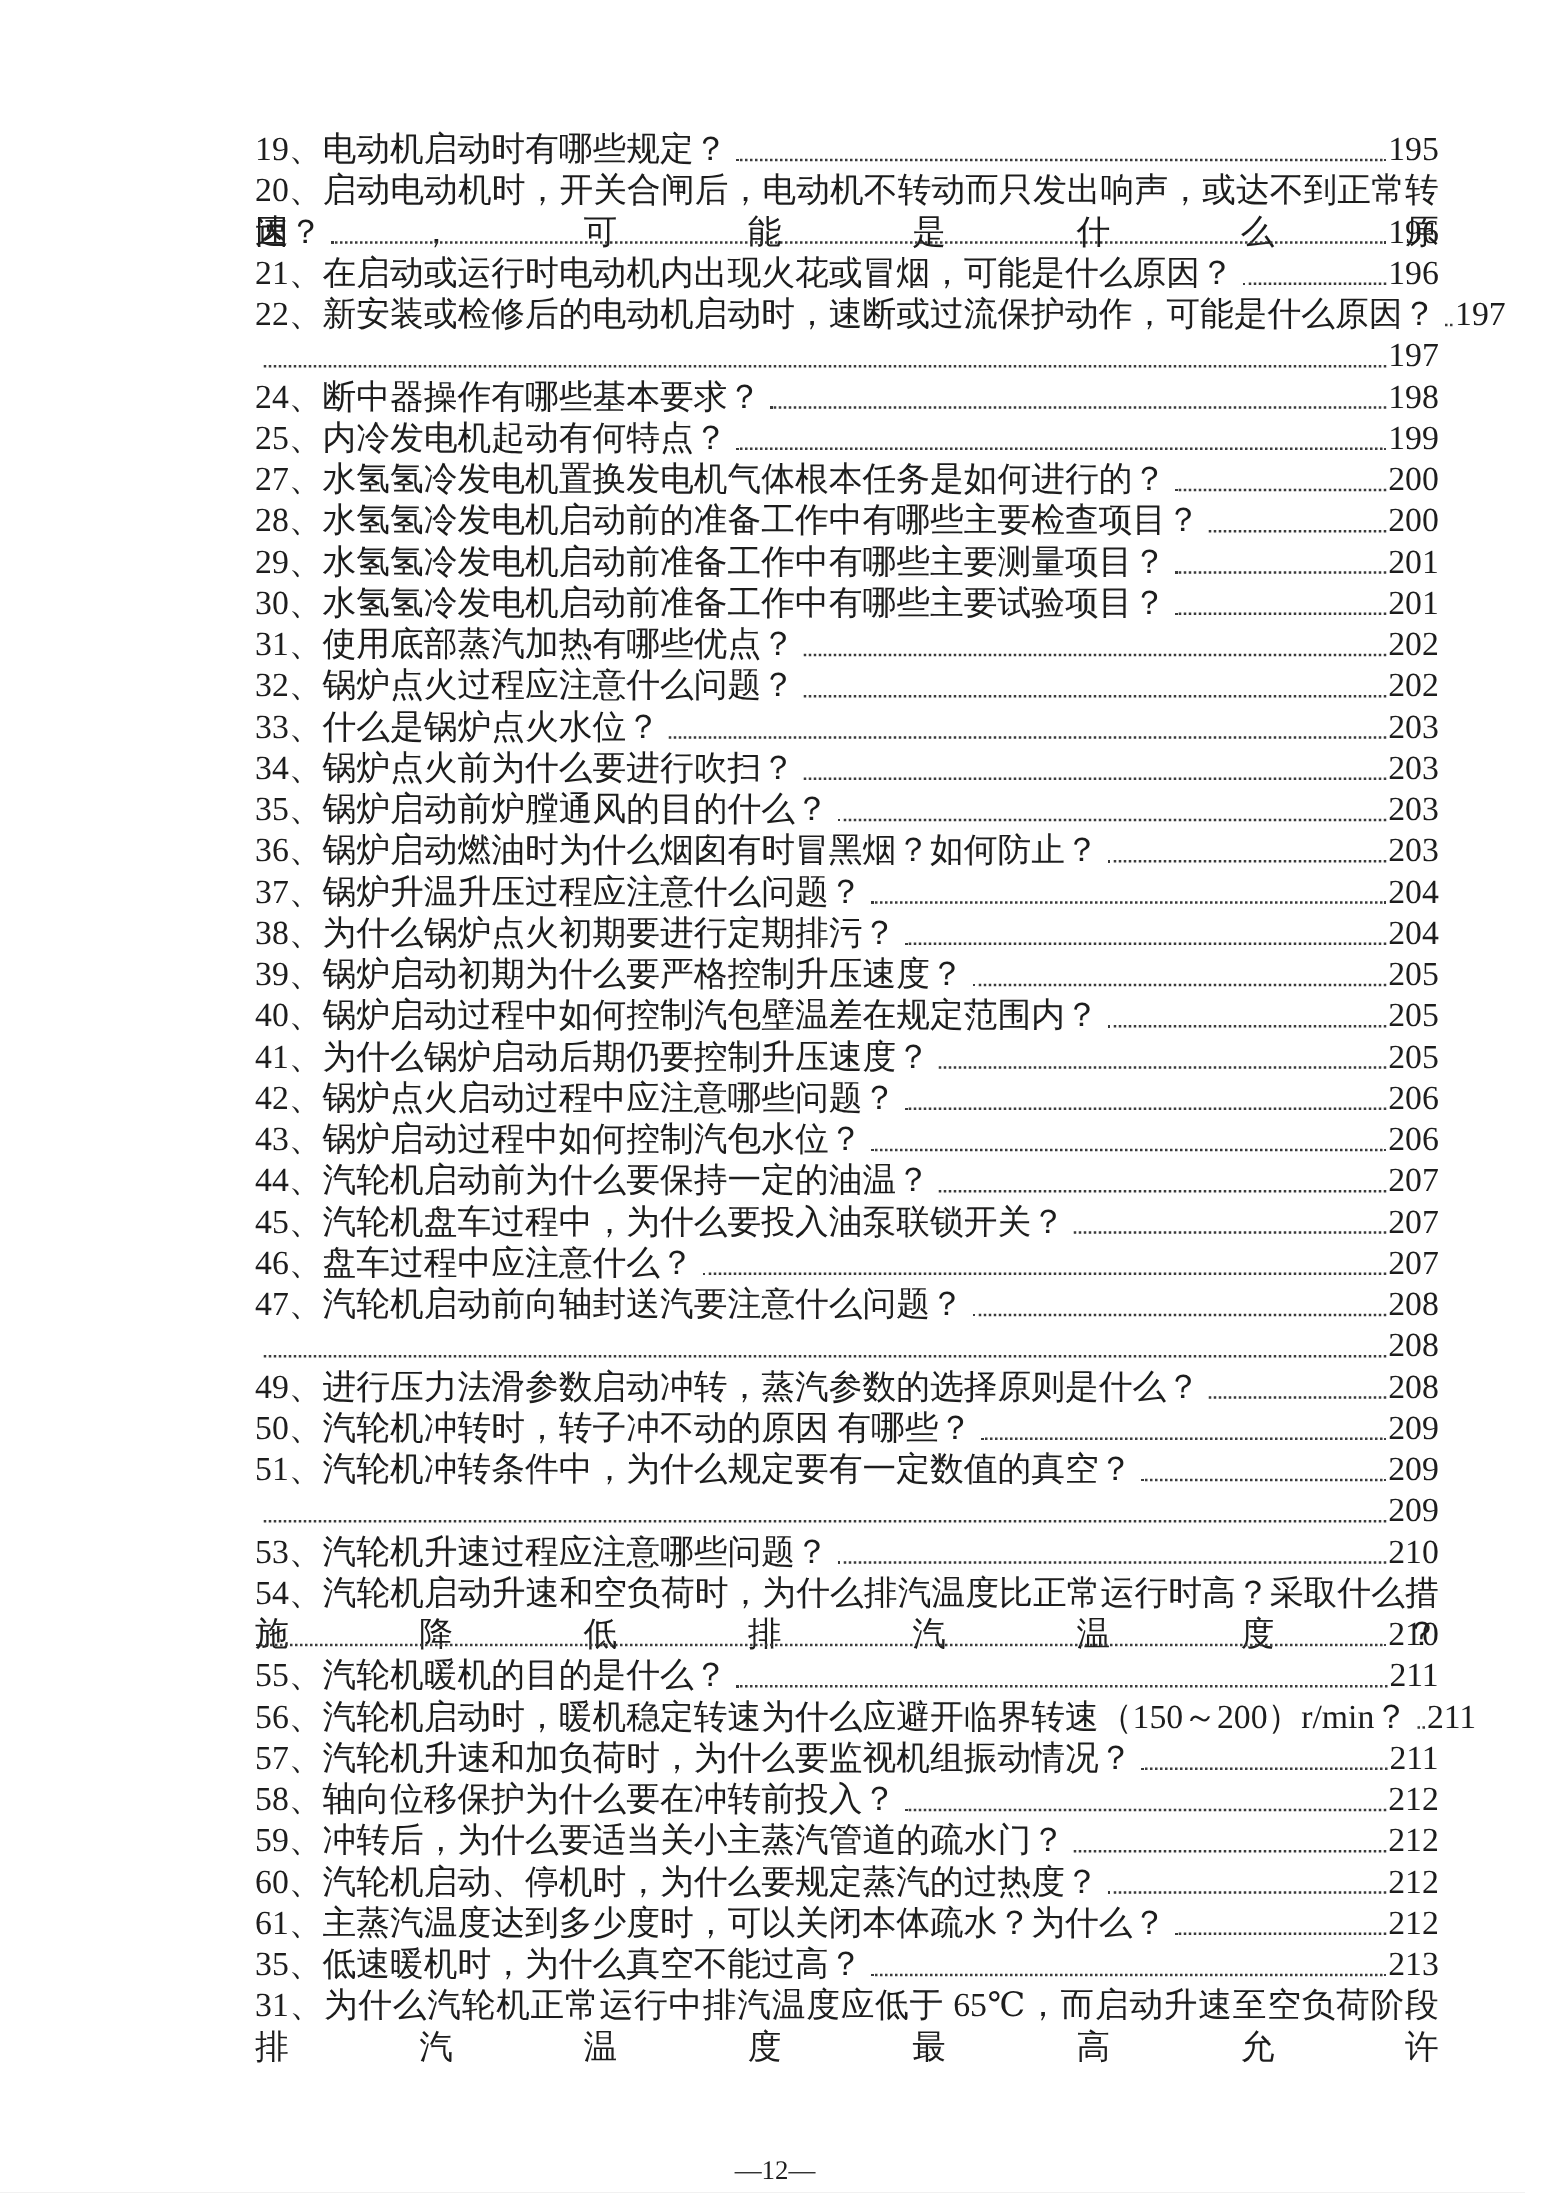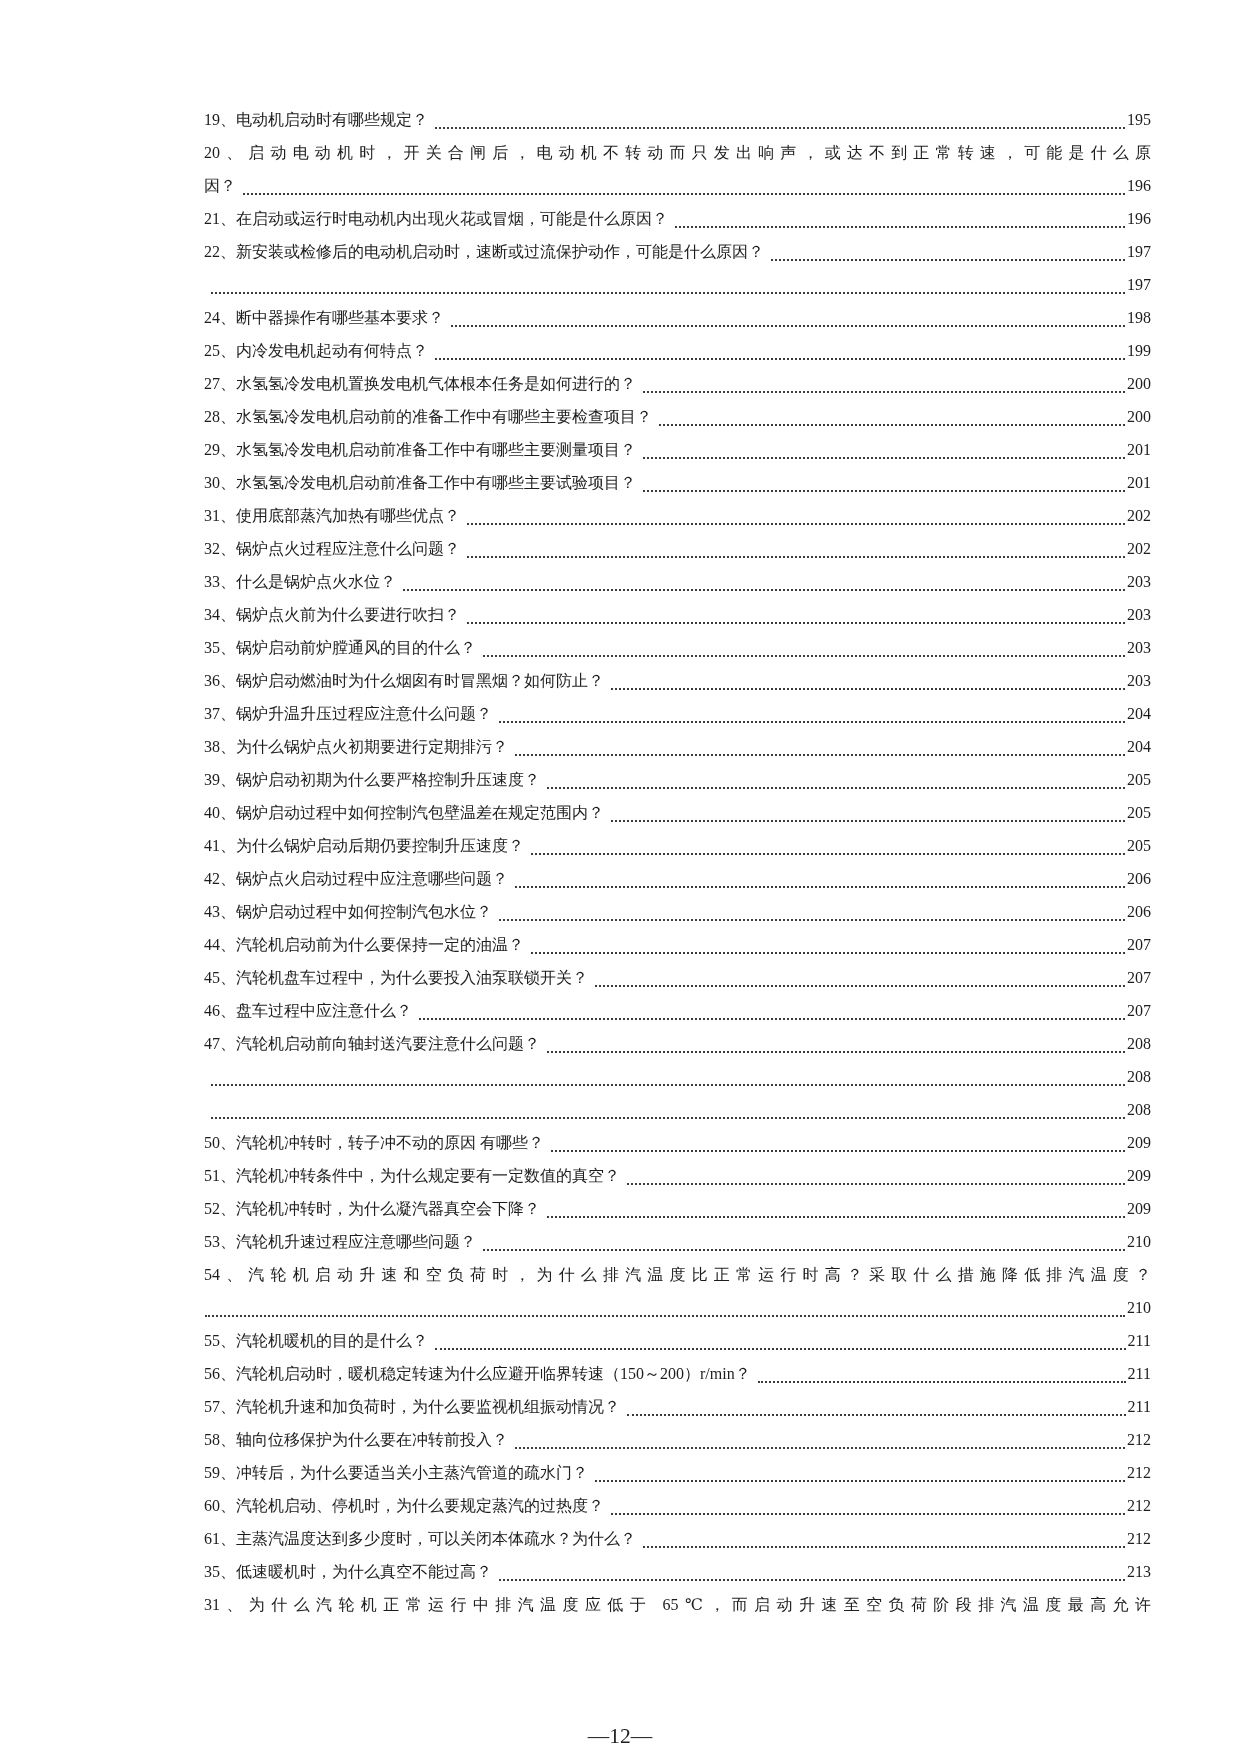--- a/index.html
+++ b/index.html
@@ -14,23 +14,22 @@
   }
   .toc{
     position:absolute;
     left:204px;top:103px;
     width:947px;
   }
   .row{
     display:flex;
     align-items:flex-end;
     height:33px;
-    font-size:16px;
+    font-size:27px;
     line-height:33px;
-    justify-content:flex-end;
   }
   .row .t{white-space:nowrap;}
   .row .dots{
     flex:1;
     border-bottom:2.5px dotted #3b3b3b;
     margin:0 2px 7px 7px;
     min-width:6px;
   }
   .row .pg{white-space:nowrap;}
   .row.justify{display:block;text-align:justify;text-align-last:justify;}
@@ -192,35 +191,35 @@
       <div class="row">
     <span class="t">47、汽轮机启动前向轴封送汽要注意什么问题？</span>
     <span class="dots"></span>
     <span class="pg">208</span>
   </div>
       <div class="row">
     <span class="dots"></span>
     <span class="pg">208</span>
   </div>
       <div class="row">
+    <span class="t">49、进行压力法滑参数启动冲转，蒸汽参数的选择原则是什么？</span>
     <span class="dots"></span>
     <span class="pg">208</span>
   </div>
       <div class="row">
     <span class="t">50、汽轮机冲转时，转子冲不动的原因 有哪些？</span>
     <span class="dots"></span>
     <span class="pg">209</span>
   </div>
       <div class="row">
     <span class="t">51、汽轮机冲转条件中，为什么规定要有一定数值的真空？</span>
     <span class="dots"></span>
     <span class="pg">209</span>
   </div>
       <div class="row">
-    <span class="t">52、汽轮机冲转时，为什么凝汽器真空会下降？</span>
     <span class="dots"></span>
     <span class="pg">209</span>
   </div>
       <div class="row">
     <span class="t">53、汽轮机升速过程应注意哪些问题？</span>
     <span class="dots"></span>
     <span class="pg">210</span>
   </div>
       <div class="row justify nopage">
     <span class="t">54、汽轮机启动升速和空负荷时，为什么排汽温度比正常运行时高？采取什么措施降低排汽温度？</span>

